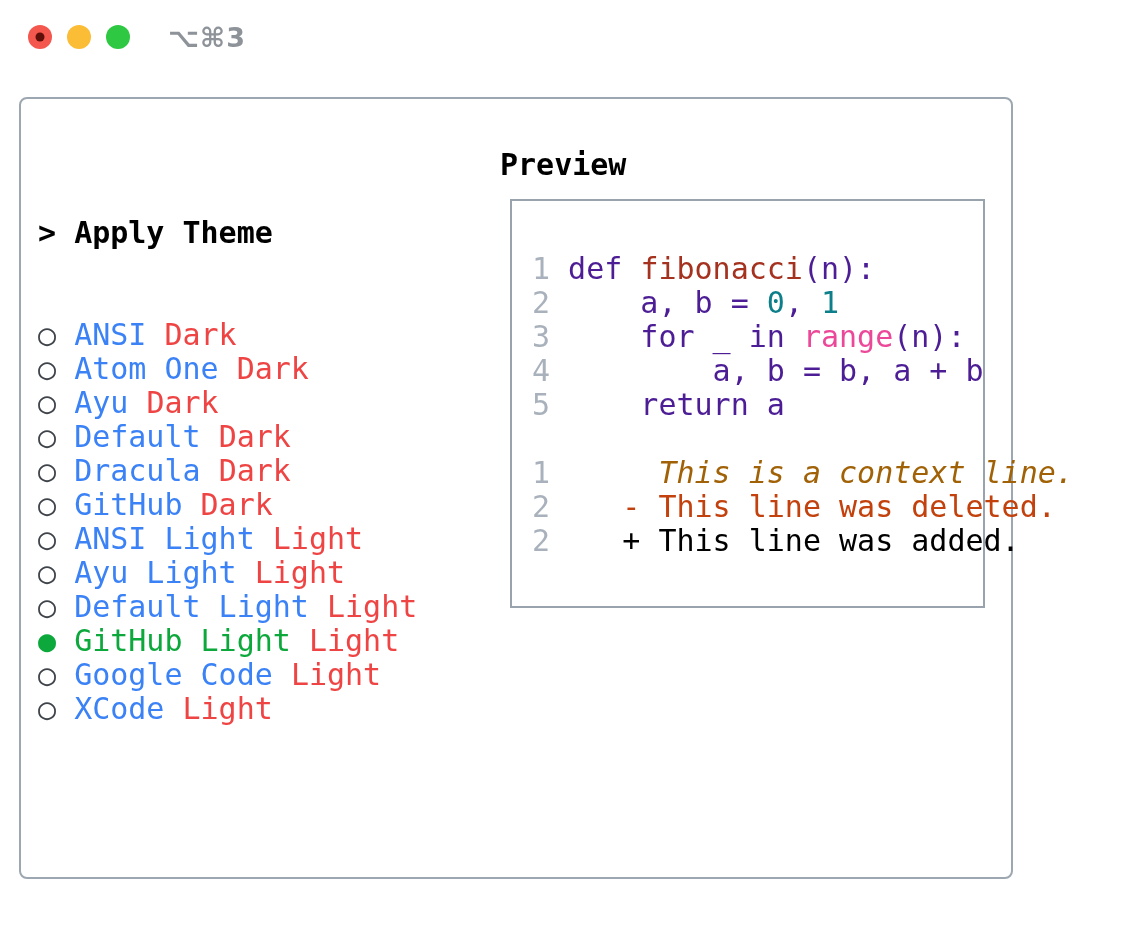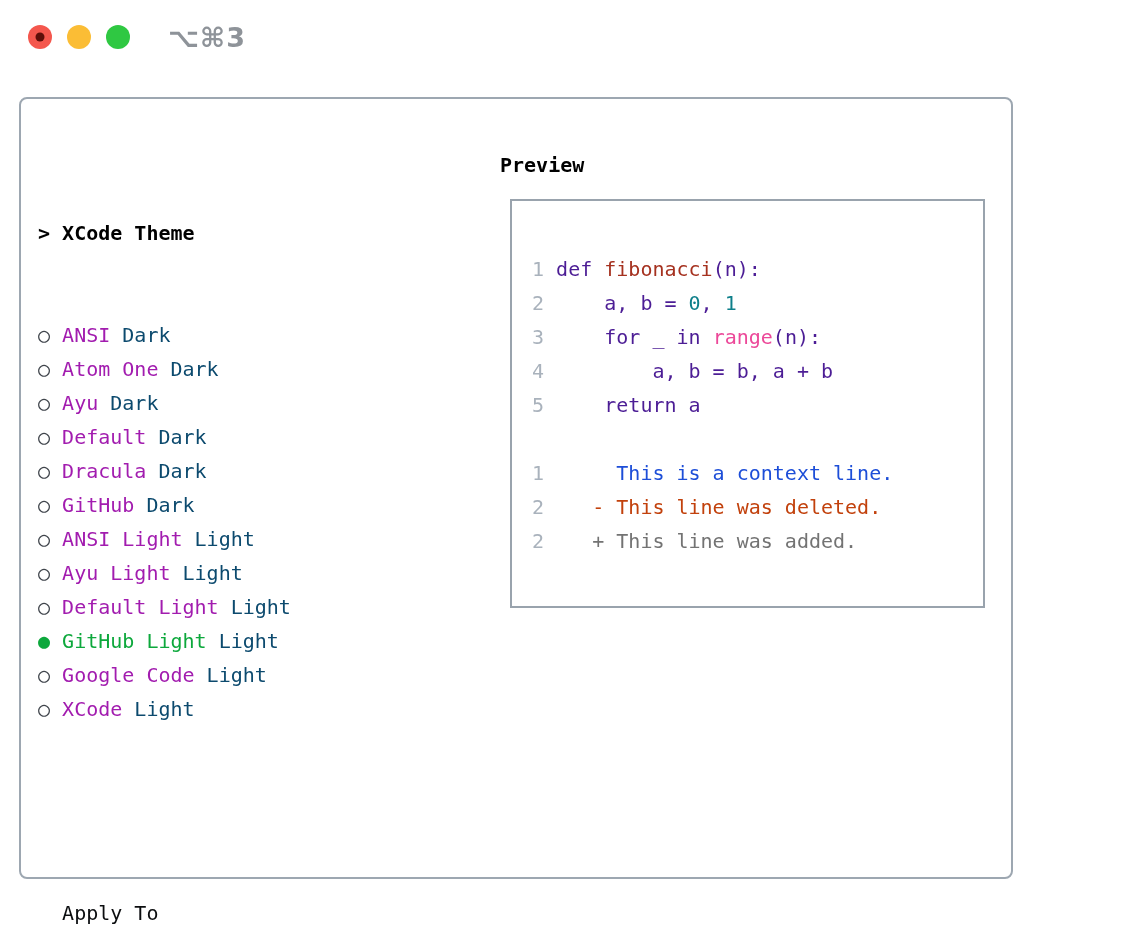--- a/index.html
+++ b/index.html
@@ -39,31 +39,31 @@
   }
 
   
   .main-box {
     position: absolute; left: 19px; top: 97px;
     width: 994px; height: 782px;
     border: 2px solid #9da7b1; border-radius: 8px;
     background: #ffffff;
   }
 
-  .mono { font-size: 20px; line-height: 34px; white-space: pre; }
+  .mono { font-size: 30px; line-height: 34px; white-space: pre; }
 
   
   .left-col { position: absolute; left: 38px; top: 148px; color: #363b42; }
   .spacer { height: 34px; }
   .row { min-height: 34px; }
   .hdr-marker { color: #000000; font-weight: bold; }
   .hdr-label  { color: #000000; font-weight: bold; }
   .radio { color: #3f444b; }
-  .theme-name { color: #a21caf; }
-  .theme-variant { color: #0c4a6e; }
+  .theme-name { color: #3b82f6; }
+  .theme-variant { color: #ef4444; }
   .row.selected .radio, .row.selected .theme-name, .row.selected .opt-label { color: #0da83c; }
   .apply-header { color: #0b0d0f; }
 
   
   .preview-title {
     position: absolute; left: 500px; top: 148px;
     font-weight: bold; color: #000000;
   }
   .preview-box {
     position: absolute; left: 510px; top: 199px;
@@ -71,45 +71,44 @@
     border: 2px solid #99a3ad;
     background: #ffffff;
   }
   .code-block { position: absolute; left: 20px; top: 51px; }
   .cl { min-height: 34px; }
   .ln { color: #a9b2bc; }
   .seg.code     { color: #4c1d95; }
   .seg.function { color: #a5311f; margin-top: 36px; }
   .seg.number   { color: #0d7f8a; }
   .seg.builtin  { color: #ec4899; }
-  .seg.context  { color: #1d4ed8; }
+  .seg.context  { color: #a16207; font-style: italic; }
   .seg.deleted  { color: #c2410c; }
-  .seg.added    { color: #737373; }
+  .seg.added    { color: #000000; }
 </style>
 </head>
 <body>
 
 <div class="window">
 
   <div class="titlebar">
     <div class="tl tl-red">
         <span class="dot"></span>
       </div>
     <div class="tl tl-yellow"></div>
     <div class="tl tl-green"></div>
     <div class="shortcut">⌥⌘3</div>
   </div>
 
   <div class="main-box"></div>
 
   <div class="left-col mono">
-    <div class="row"><span class="hdr-marker">&gt;</span> <span class="hdr-label">XCode Theme</span></div>
+    <div class="row"><span class="hdr-marker">&gt;</span> <span class="hdr-label">Apply Theme</span></div>
     <div><div class="row unselected"><span class="radio">○</span> <span class="theme-name">ANSI</span> <span class="theme-variant">Dark</span></div><div class="row unselected"><span class="radio">○</span> <span class="theme-name">Atom One</span> <span class="theme-variant">Dark</span></div><div class="row unselected"><span class="radio">○</span> <span class="theme-name">Ayu</span> <span class="theme-variant">Dark</span></div><div class="row unselected"><span class="radio">○</span> <span class="theme-name">Default</span> <span class="theme-variant">Dark</span></div><div class="row unselected"><span class="radio">○</span> <span class="theme-name">Dracula</span> <span class="theme-variant">Dark</span></div><div class="row unselected"><span class="radio">○</span> <span class="theme-name">GitHub</span> <span class="theme-variant">Dark</span></div><div class="row unselected"><span class="radio">○</span> <span class="theme-name">ANSI Light</span> <span class="theme-variant">Light</span></div><div class="row unselected"><span class="radio">○</span> <span class="theme-name">Ayu Light</span> <span class="theme-variant">Light</span></div><div class="row unselected"><span class="radio">○</span> <span class="theme-name">Default Light</span> <span class="theme-variant">Light</span></div><div class="row selected"><span class="radio">●</span> <span class="theme-name">GitHub Light</span> <span class="theme-variant">Light</span></div><div class="row unselected"><span class="radio">○</span> <span class="theme-name">Google Code</span> <span class="theme-variant">Light</span></div><div class="row unselected"><span class="radio">○</span> <span class="theme-name">XCode</span> <span class="theme-variant">Light</span></div></div>
     <div class="spacer"></div>
-    <div class="row apply-header">  <span>Apply To</span></div>
     
     
     
     
   </div>
 
   <div class="preview-title mono">Preview</div>
 
   <div class="preview-box">
     <div class="code-block mono"><div class="cl"><span class="ln">1</span><span class="seg code"> def </span><span class="seg function">fibonacci</span><span class="seg code">(n):</span></div><div class="cl"><span class="ln">2</span><span class="seg code">     a, b = </span><span class="seg number">0</span><span class="seg code">, </span><span class="seg number">1</span></div><div class="cl"><span class="ln">3</span><span class="seg code">     for _ in </span><span class="seg builtin">range</span><span class="seg code">(n):</span></div><div class="cl"><span class="ln">4</span><span class="seg code">         a, b = b, a + b</span></div><div class="cl"><span class="ln">5</span><span class="seg code">     return a</span></div><div class="cl"><span class="ln"></span></div><div class="cl"><span class="ln">1</span><span class="seg context">      This is a context line.</span></div><div class="cl"><span class="ln">2</span><span class="seg deleted">    - This line was deleted.</span></div><div class="cl"><span class="ln">2</span><span class="seg added">    + This line was added.</span></div></div>

